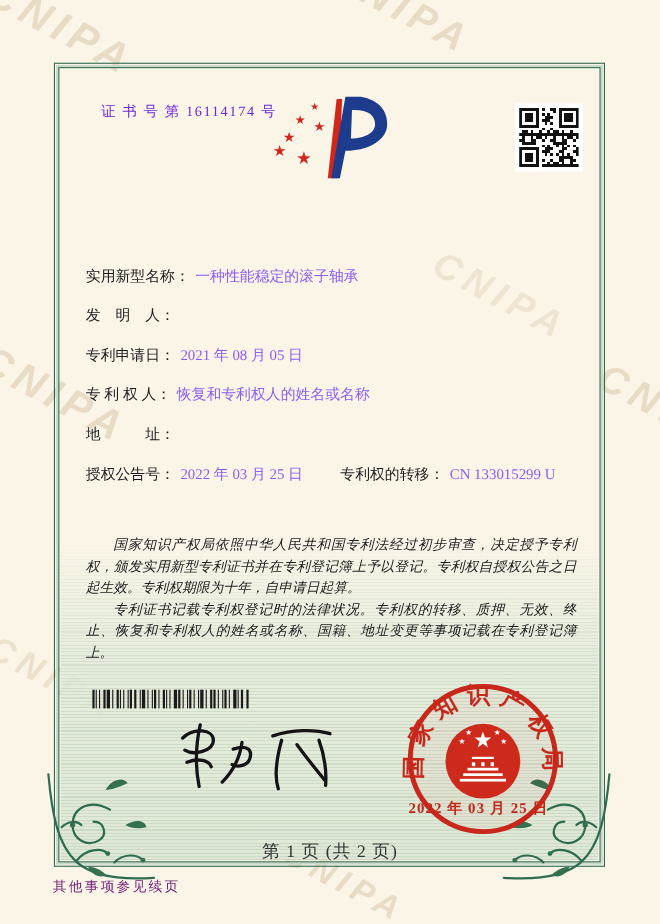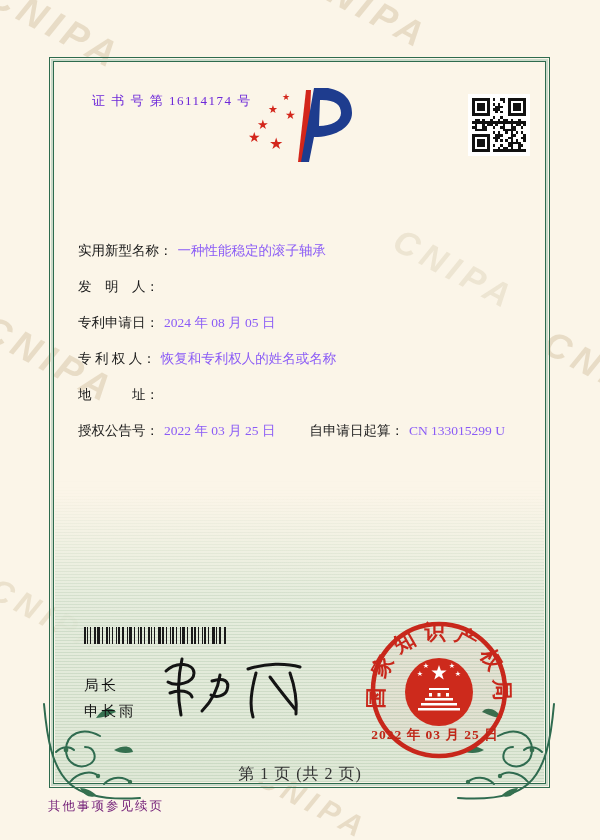--- a/index.html
+++ b/index.html
@@ -282,50 +282,48 @@
   <div class="fields">
     <div class="f-row">
       <span class="f-label">实用新型名称：</span>
       <span class="f-value">一种性能稳定的滚子轴承</span>
     </div>
     <div class="f-row">
       <span class="f-label">发　明　人：</span>
     </div>
     <div class="f-row">
       <span class="f-label">专利申请日：</span>
-      <span class="f-value">2024 年 08 月 05 日</span>
+      <span class="f-value">2021 年 08 月 05 日</span>
     </div>
     <div class="f-row">
       <span class="f-label">专 利 权 人：</span>
       <span class="f-value">恢复和专利权人的姓名或名称</span>
     </div>
     <div class="f-row">
       <span class="f-label">地　　　址：</span>
     </div>
     <div class="f-row">
       <span class="pair">
         <span class="f-label">授权公告号：</span>
         <span class="f-value">2022 年 03 月 25 日</span>
       </span>
       <span class="pair">
-        <span class="f-label">自申请日起算：</span>
+        <span class="f-label">专利权的转移：</span>
         <span class="f-value">CN 133015299 U</span>
       </span>
     </div>
   </div>
 
   <div class="paras">
+    <p>国家知识产权局依照中华人民共和国专利法经过初步审查，决定授予专利权，颁发实用新型专利证书并在专利登记簿上予以登记。专利权自授权公告之日起生效。专利权期限为十年，自申请日起算。</p>
+    <p>专利证书记载专利权登记时的法律状况。专利权的转移、质押、无效、终止、恢复和专利权人的姓名或名称、国籍、地址变更等事项记载在专利登记簿上。</p>
   </div>
 
   <div class="barcode"><span style="display: inline-block; height: 17px; width: 2px; background: rgb(26, 26, 26); margin-right: 1px;"></span><span style="display: inline-block; height: 17px; width: 1px; background: rgb(26, 26, 26); margin-right: 2px;"></span><span style="display: inline-block; height: 17px; width: 1px; background: rgb(26, 26, 26); margin-right: 3px;"></span><span style="display: inline-block; height: 17px; width: 2px; background: rgb(26, 26, 26); margin-right: 1px;"></span><span style="display: inline-block; height: 17px; width: 3px; background: rgb(26, 26, 26); margin-right: 2px;"></span><span style="display: inline-block; height: 17px; width: 1px; background: rgb(26, 26, 26); margin-right: 3px;"></span><span style="display: inline-block; height: 17px; width: 2px; background: rgb(26, 26, 26); margin-right: 1px;"></span><span style="display: inline-block; height: 17px; width: 1px; background: rgb(26, 26, 26); margin-right: 2px;"></span><span style="display: inline-block; height: 17px; width: 1px; background: rgb(26, 26, 26); margin-right: 3px;"></span><span style="display: inline-block; height: 17px; width: 1px; background: rgb(26, 26, 26); margin-right: 1px;"></span><span style="display: inline-block; height: 17px; width: 2px; background: rgb(26, 26, 26); margin-right: 2px;"></span><span style="display: inline-block; height: 17px; width: 2px; background: rgb(26, 26, 26); margin-right: 3px;"></span><span style="display: inline-block; height: 17px; width: 1px; background: rgb(26, 26, 26); margin-right: 1px;"></span><span style="display: inline-block; height: 17px; width: 3px; background: rgb(26, 26, 26); margin-right: 2px;"></span><span style="display: inline-block; height: 17px; width: 1px; background: rgb(26, 26, 26); margin-right: 3px;"></span><span style="display: inline-block; height: 17px; width: 1px; background: rgb(26, 26, 26); margin-right: 1px;"></span><span style="display: inline-block; height: 17px; width: 2px; background: rgb(26, 26, 26); margin-right: 2px;"></span><span style="display: inline-block; height: 17px; width: 1px; background: rgb(26, 26, 26); margin-right: 3px;"></span><span style="display: inline-block; height: 17px; width: 2px; background: rgb(26, 26, 26); margin-right: 1px;"></span><span style="display: inline-block; height: 17px; width: 1px; background: rgb(26, 26, 26); margin-right: 2px;"></span><span style="display: inline-block; height: 17px; width: 1px; background: rgb(26, 26, 26); margin-right: 3px;"></span><span style="display: inline-block; height: 17px; width: 3px; background: rgb(26, 26, 26); margin-right: 1px;"></span><span style="display: inline-block; height: 17px; width: 2px; background: rgb(26, 26, 26); margin-right: 2px;"></span><span style="display: inline-block; height: 17px; width: 1px; background: rgb(26, 26, 26); margin-right: 3px;"></span><span style="display: inline-block; height: 17px; width: 1px; background: rgb(26, 26, 26); margin-right: 1px;"></span><span style="display: inline-block; height: 17px; width: 2px; background: rgb(26, 26, 26); margin-right: 2px;"></span><span style="display: inline-block; height: 17px; width: 1px; background: rgb(26, 26, 26); margin-right: 3px;"></span><span style="display: inline-block; height: 17px; width: 1px; background: rgb(26, 26, 26); margin-right: 1px;"></span><span style="display: inline-block; height: 17px; width: 3px; background: rgb(26, 26, 26); margin-right: 2px;"></span><span style="display: inline-block; height: 17px; width: 1px; background: rgb(26, 26, 26); margin-right: 3px;"></span><span style="display: inline-block; height: 17px; width: 2px; background: rgb(26, 26, 26); margin-right: 1px;"></span><span style="display: inline-block; height: 17px; width: 2px; background: rgb(26, 26, 26); margin-right: 2px;"></span><span style="display: inline-block; height: 17px; width: 1px; background: rgb(26, 26, 26); margin-right: 3px;"></span><span style="display: inline-block; height: 17px; width: 1px; background: rgb(26, 26, 26); margin-right: 1px;"></span><span style="display: inline-block; height: 17px; width: 2px; background: rgb(26, 26, 26); margin-right: 2px;"></span><span style="display: inline-block; height: 17px; width: 1px; background: rgb(26, 26, 26); margin-right: 3px;"></span><span style="display: inline-block; height: 17px; width: 3px; background: rgb(26, 26, 26); margin-right: 1px;"></span><span style="display: inline-block; height: 17px; width: 1px; background: rgb(26, 26, 26); margin-right: 2px;"></span><span style="display: inline-block; height: 17px; width: 2px; background: rgb(26, 26, 26); margin-right: 3px;"></span><span style="display: inline-block; height: 17px; width: 2px; background: rgb(26, 26, 26); margin-right: 1px;"></span></div>
 
-  <div class="signer">
-    <div>局长</div>
-    <div>申长雨</div>
-  </div>
 
   <svg class="signature" viewBox="0 0 180 70">
     <g stroke="#141414" stroke-width="3" fill="none" stroke-linecap="round">
       <path d="M34,8 C30,26 29,44 33,64"></path>
       <path d="M18,20 C28,10 46,12 46,22 C46,32 28,36 20,31"></path>
       <path d="M22,42 C32,38 42,40 44,46"></path>
       <path d="M72,24 C70,38 64,50 54,60"></path>
       <path d="M64,30 C76,26 82,30 79,39 C77,45 68,47 63,44"></path>
       <path d="M100,18 C118,12 138,12 152,16"></path>
       <path d="M108,22 C103,40 101,54 105,66"></path>

